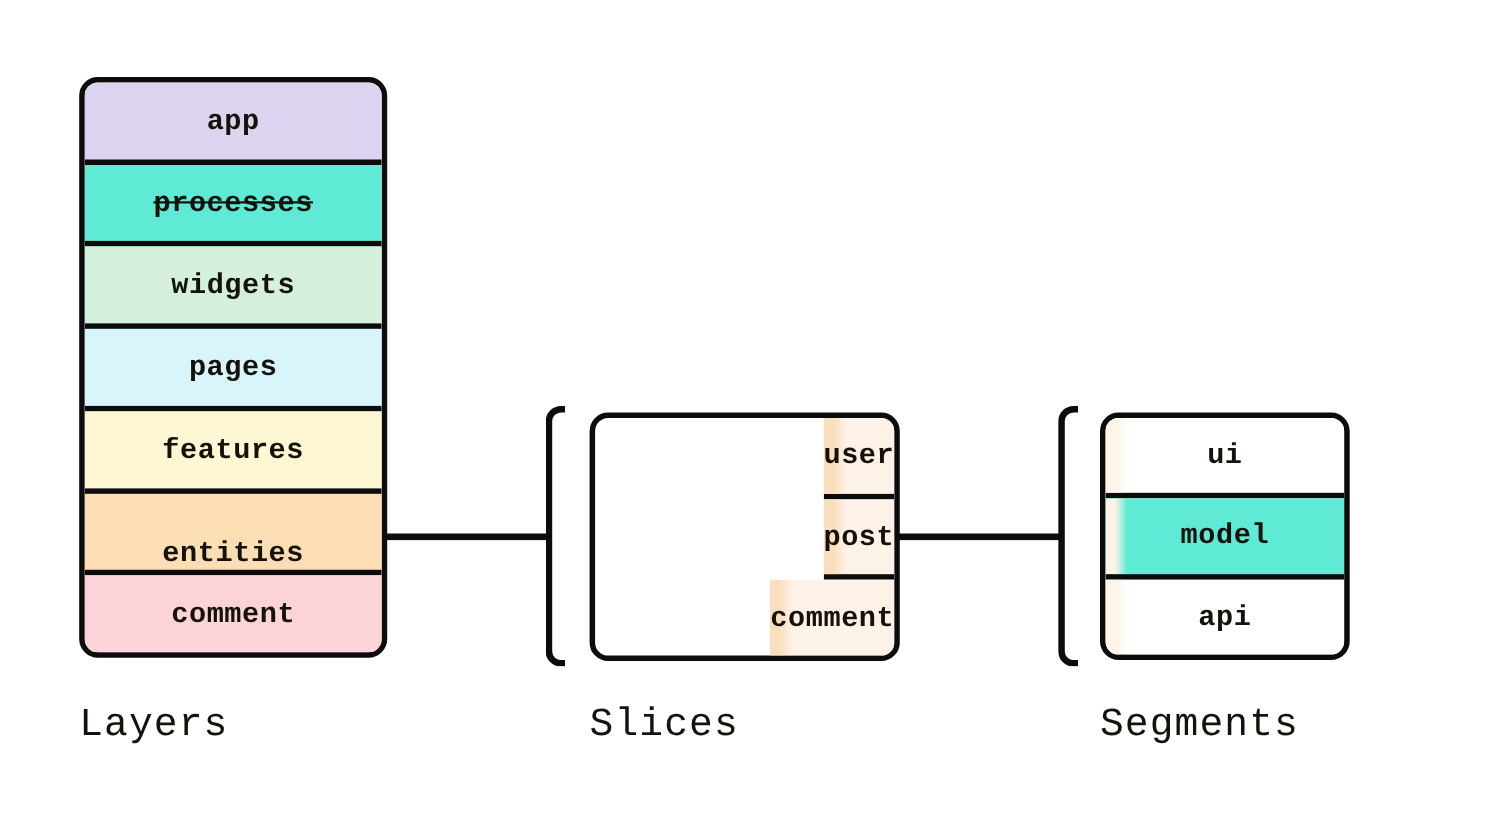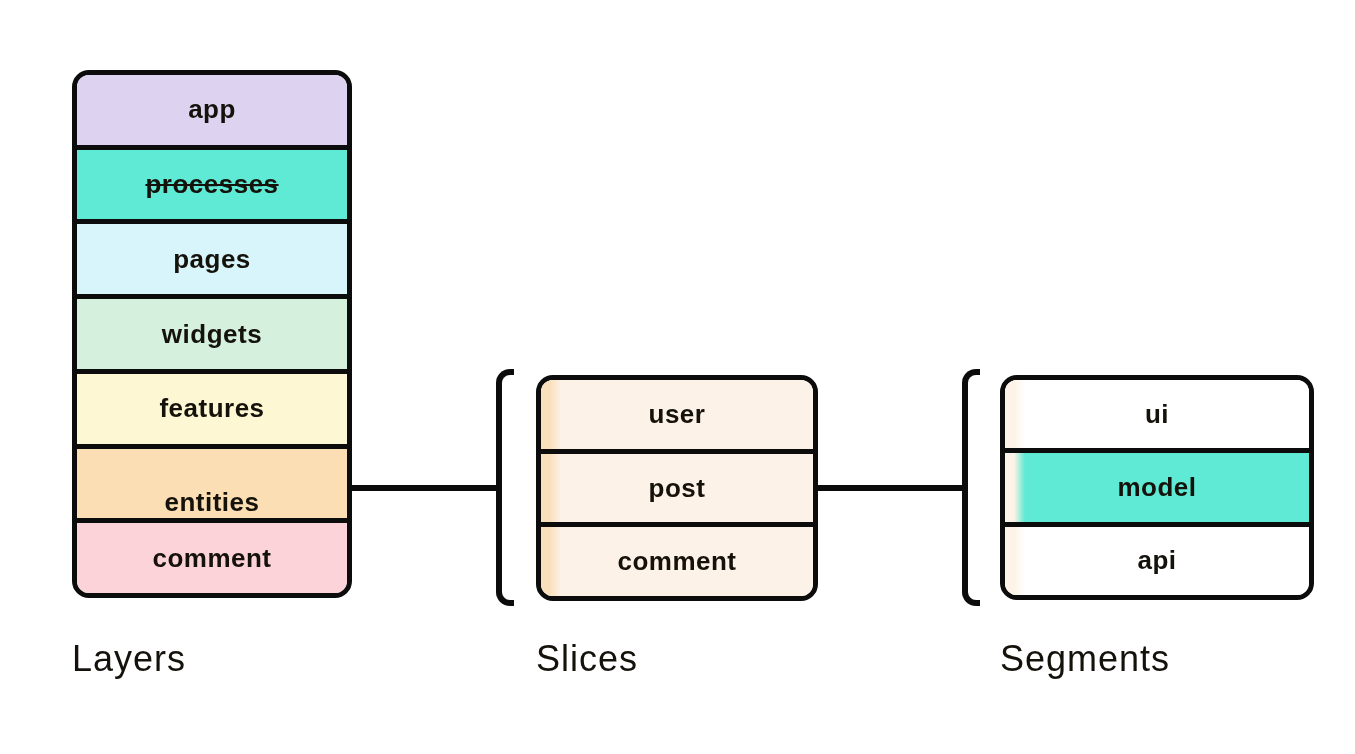--- a/index.html
+++ b/index.html
@@ -5,39 +5,39 @@
   html, body {
     margin: 0;
     padding: 0;
     background: #ffffff;
   }
   #canvas {
     position: relative;
     width: 1355px;
     height: 754px;
     background: #ffffff;
-    font-family: Liberation Sans, sans-serif;
+    font-family: Liberation Mono, monospace;
     color: #14120b;
     overflow: hidden;
   }
 
   
   .stack-box {
     position: absolute;
     box-sizing: border-box;
     border: 5px solid #0c0c0c;
     border-radius: 17px;
     display: flex;
     flex-direction: column;
     overflow: hidden;
     background: #ffffff;
   }
   #layers-box   { left: 72px;   top: 70px;  width: 280px; height: 528px; }
-  #slices-box   { left: 536px;  top: 375px; width: 282px; height: 226px; }
-  #segments-box { left: 1000px; top: 375px; width: 314px; height: 225px; }
+  #slices-box   { left: 536px;  top: 375px; width: 282px; height: 226px; align-items: flex-end; }
+  #segments-box { left: 1000px; top: 375px; width: 227px; height: 225px; }
 
   .row {
     position: relative;
     flex: 1;
     display: flex;
     align-items: center;
     justify-content: center;
     border-bottom: 5px solid #0c0c0c;
   }
   .row:last-child { border-bottom: none; }
@@ -106,25 +106,25 @@
 
 <div id="canvas">
 
   <div class="stack-box" id="layers-box">
     <div class="row" style="background-color: rgb(221, 210, 240);">
       <span class="row-label">app</span>
     </div>
     <div class="row" style="background-color: #5eead4;">
       <span class="row-label" style="text-decoration: line-through;">processes</span>
     </div>
+    <div class="row" style="background-color: rgb(213, 240, 221);">
+      <span class="row-label">widgets</span>
+    </div>
     <div class="row" style="background-color: rgb(217, 245, 252);">
       <span class="row-label">pages</span>
-    </div>
-    <div class="row" style="background-color: rgb(213, 240, 221);">
-      <span class="row-label">widgets</span>
     </div>
     <div class="row" style="background-color: rgb(253, 247, 211);">
       <span class="row-label">features</span>
     </div>
     <div class="row" style="background-color: rgb(251, 222, 180); align-items: flex-end;">
       <span class="row-label">entities</span>
     </div>
     <div class="row" style="background-color: rgb(252, 211, 216);">
       <span class="row-label">comment</span>
     </div>

